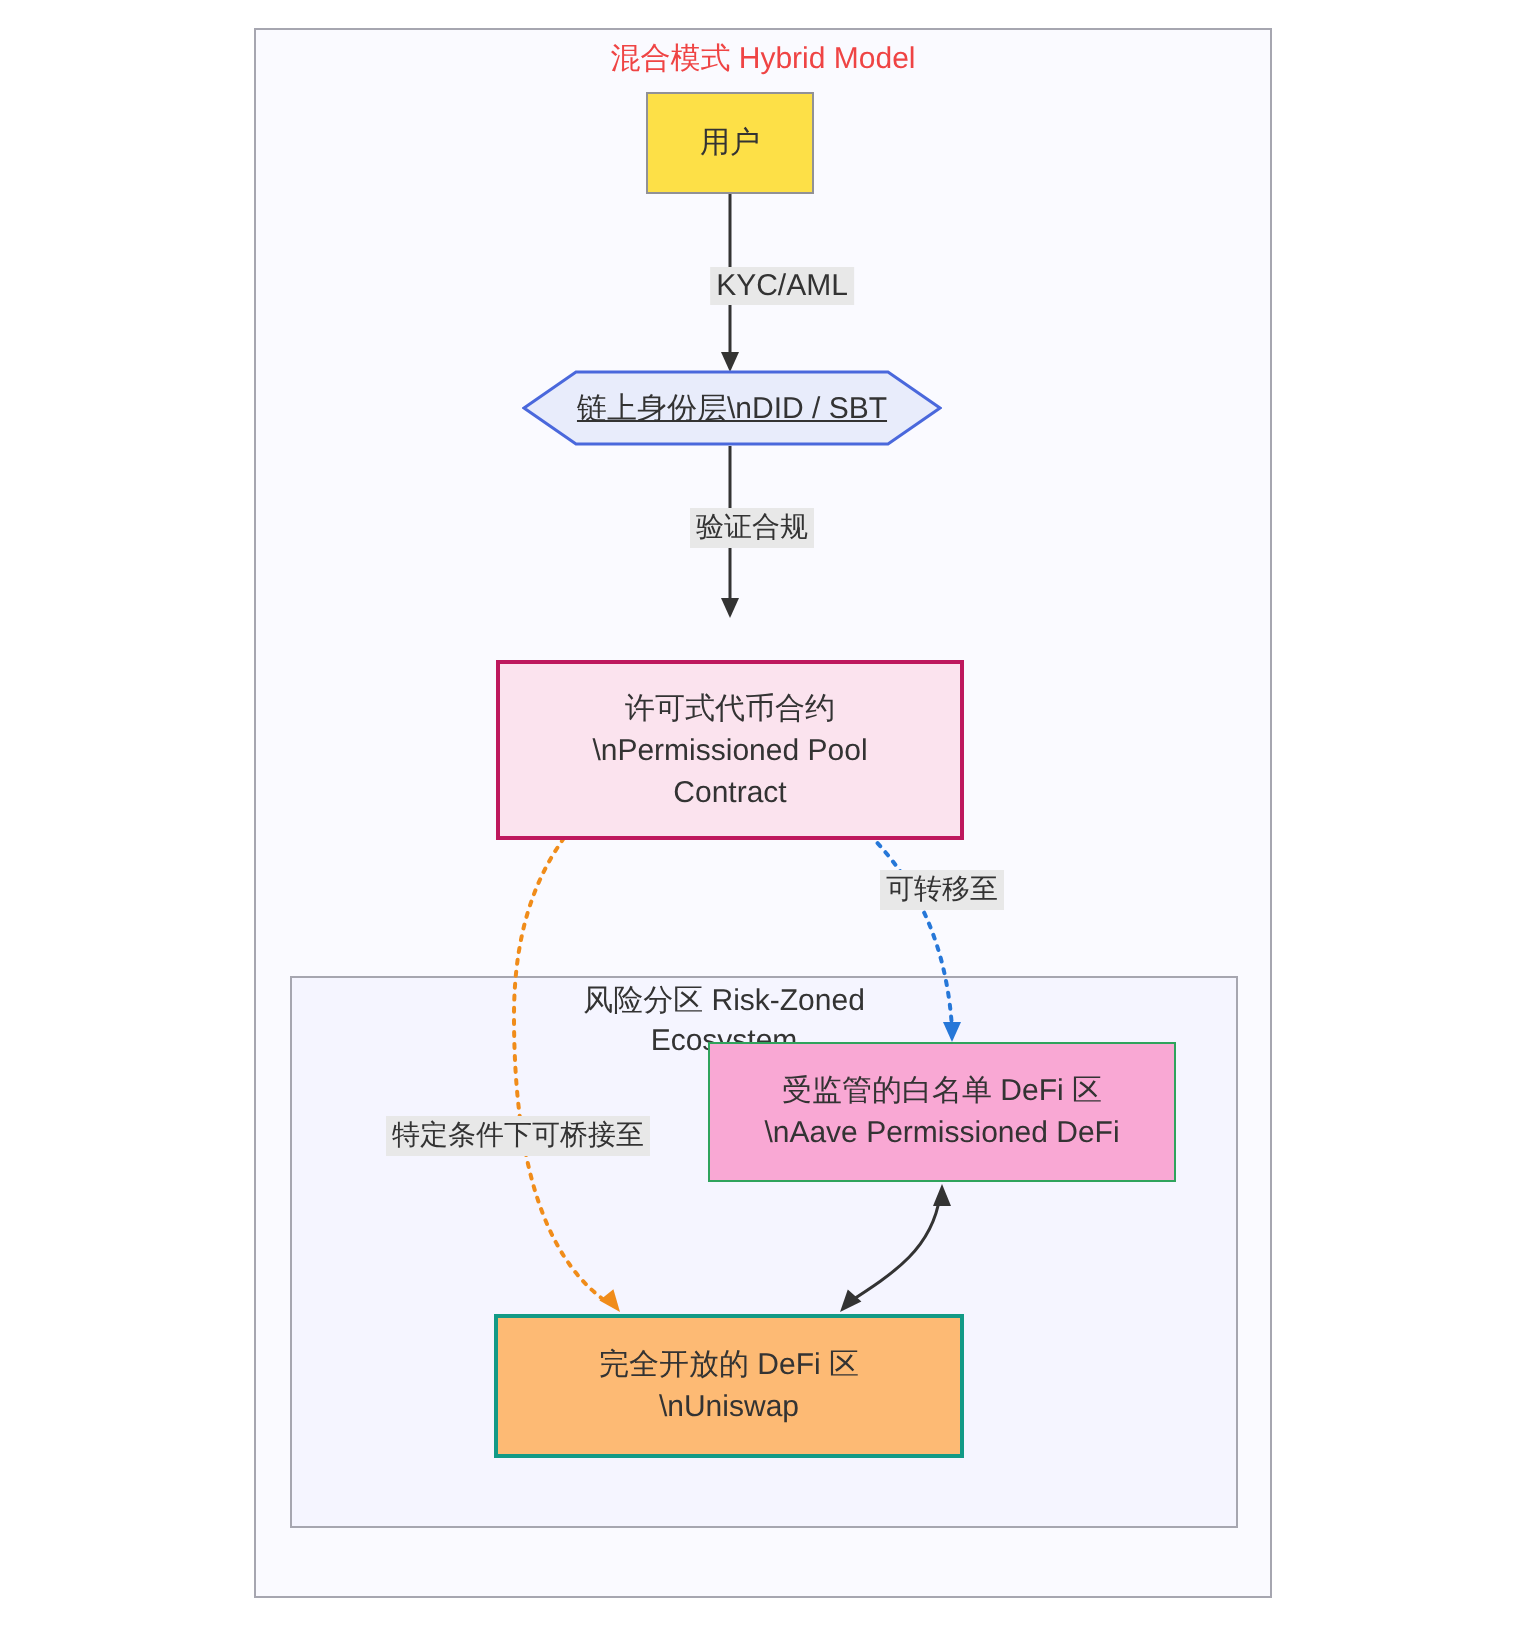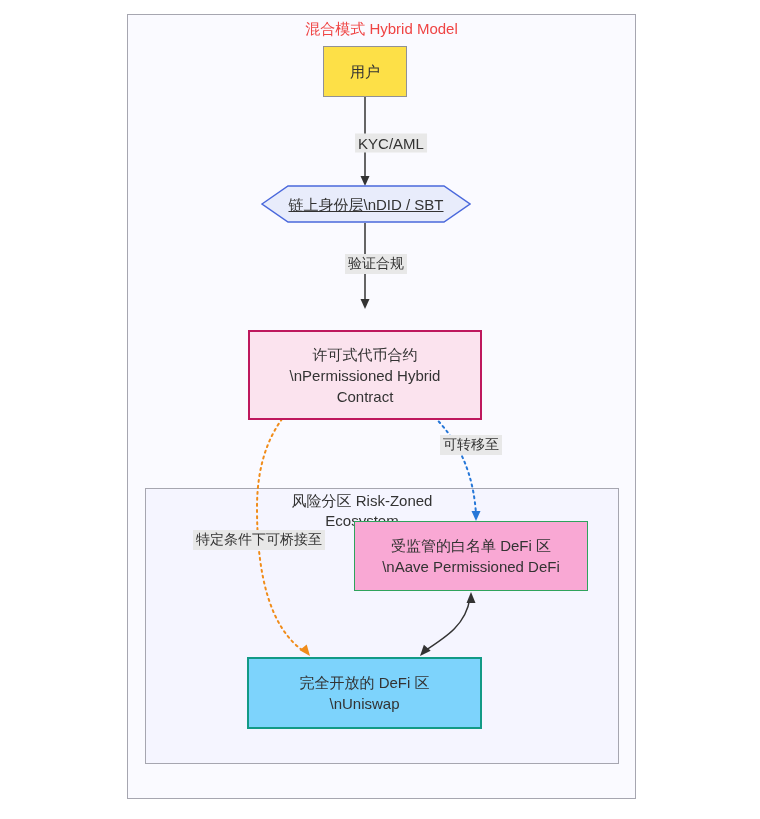--- a/index.html
+++ b/index.html
@@ -65,21 +65,21 @@
     border: 2px solid #be185d;
     margin-top: 20px;
   }
   .node-aave {
     left: 354px; top: 521px; width: 234px; height: 70px;
     background: #f9a8d4;
     border: 1.5px solid #2fa35c;
   }
   .node-uniswap {
     left: 247px; top: 657px; width: 235px; height: 72px;
-    background: #7dd3fc;
+    background: #fdba74;
     border: 2px solid #129a86;
     text-align: center;
   }
   .edges-layer {
     position: absolute;
     inset: 0;
     z-index: 2;
   }
   .edge-label {
     position: absolute;
@@ -131,32 +131,32 @@
 
   <div class="node node-hex">
     <svg class="hex-svg" viewBox="0 0 210 38" width="210" height="38">
       <polygon points="1,19 27,1 183,1 209,19 183,37 27,37" fill="#e8ecfb" stroke="#4a68dc" stroke-width="1.5"></polygon>
     </svg>
     <div class="hex-label">链上身份层\nDID / SBT</div>
   </div>
 
   <div class="node node-permissioned">
     <div>许可式代币合约</div>
-    <div>\nPermissioned Hybrid</div>
+    <div>\nPermissioned Pool</div>
     <div>Contract</div>
   </div>
 
   <div class="node node-aave">
     <div>受监管的白名单 DeFi 区</div>
     <div>\nAave Permissioned DeFi</div>
   </div>
 
   <div class="node node-uniswap">
     <div>完全开放的 DeFi 区</div>
     <div>\nUniswap</div>
   </div>
 
   <div class="edge-label" style="left:365px; top:143px; font-size:15px;margin-left:26px;">KYC/AML</div>
   <div class="edge-label" style="left:376px; top:264px;">验证合规</div>
   <div class="edge-label" style="left:471px; top:445px;">可转移至</div>
-  <div class="edge-label" style="left:259px; top:540px;">特定条件下可桥接至</div>
+  <div class="edge-label" style="left:259px; top:568px;">特定条件下可桥接至</div>
 
 </div>
 
 </body></html>

